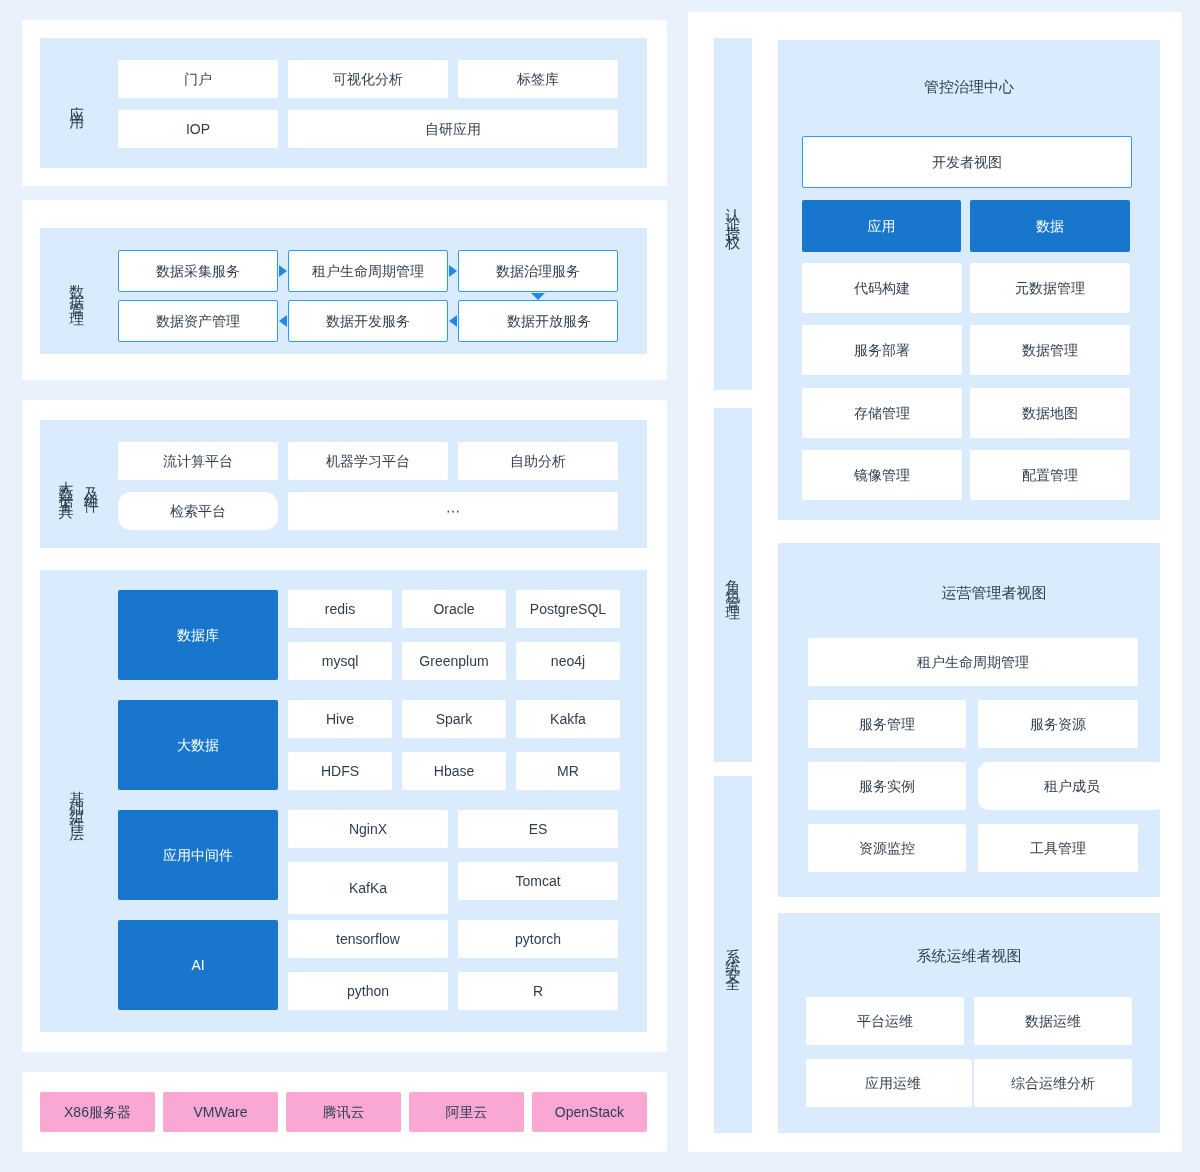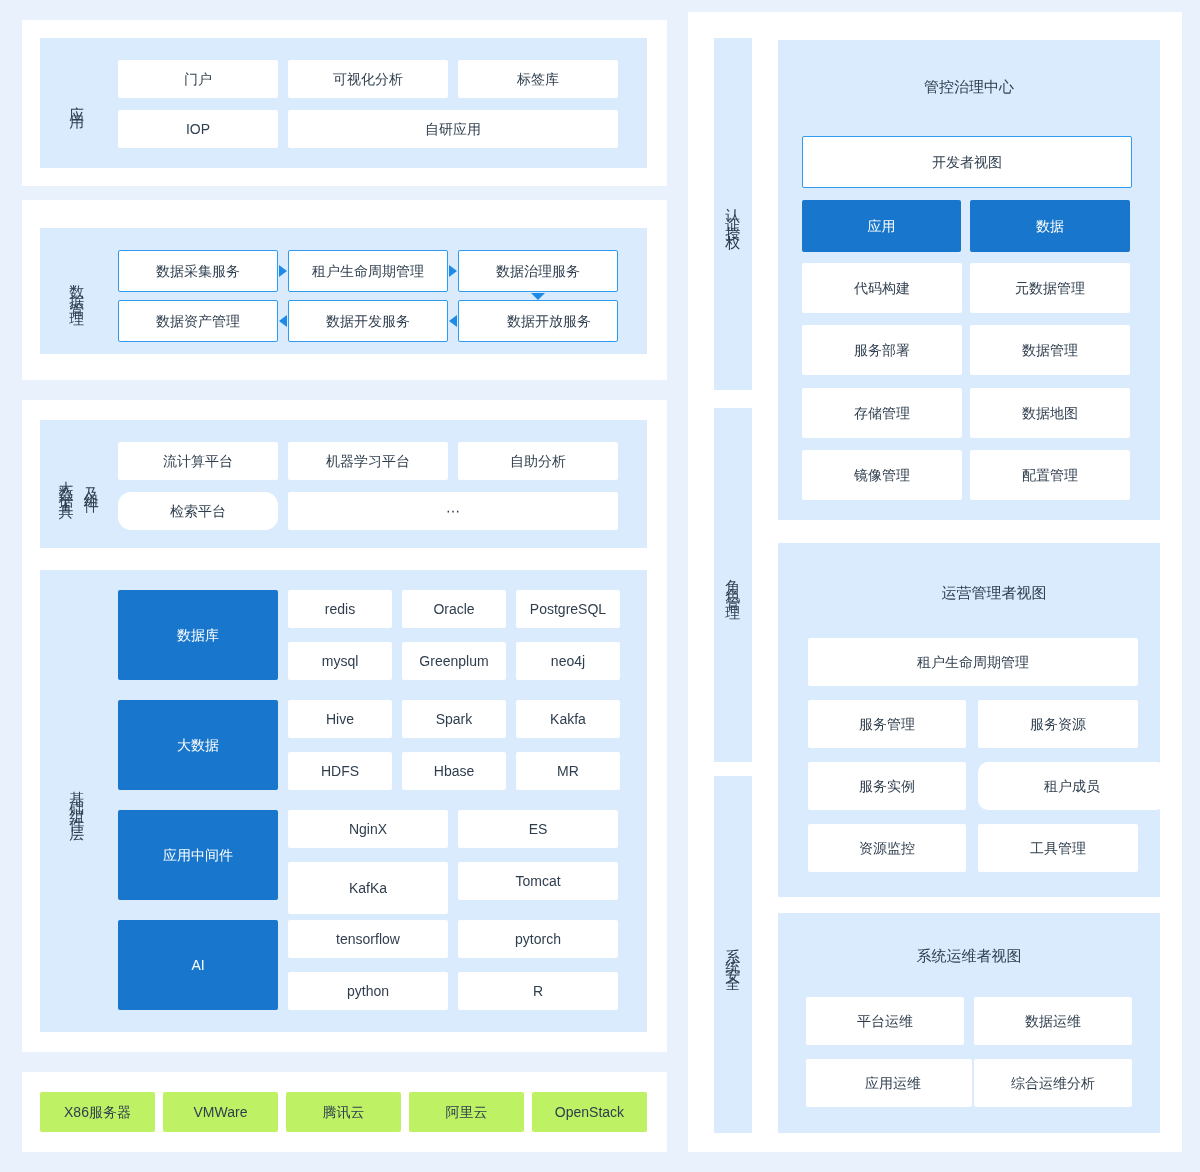--- a/index.html
+++ b/index.html
@@ -4,21 +4,21 @@
 <style>
   html,body{margin:0;padding:0;}
   .page{position:relative;width:1200px;height:1172px;background:#e9f2fc;
         font-family:"Liberation Sans",sans-serif;color:#2f3e4e;overflow:hidden;}
   .card{position:absolute;background:#ffffff;}
   .panel{position:absolute;background:#d9ebfc;}
   .box{position:absolute;display:flex;align-items:center;justify-content:center;
        font-size:14px;background:#ffffff;border-radius:2px;line-height:1;white-space:nowrap;}
   .bordered{border:1px solid #2e9af0;box-sizing:border-box;}
   .bluebox{background:#1877cc;color:#ffffff;}
-  .chip{background:#bef264;}
+  .chip{background:#f9a8d4;}
   .title{position:absolute;display:flex;align-items:center;justify-content:center;
          font-size:15px;line-height:1;}
   .vwrap{position:absolute;display:flex;align-items:center;justify-content:center;gap:8px;}
   .vtext{writing-mode:vertical-lr;text-orientation:upright;letter-spacing:9px;
          font-size:15px;line-height:1.15;}
   .arr{position:absolute;width:0;height:0;}
   .arr-r{border-left:8px solid #1e8ae8;border-top:6px solid transparent;border-bottom:6px solid transparent;}
   .arr-l{border-right:8px solid #1e8ae8;border-top:6px solid transparent;border-bottom:6px solid transparent;}
   .arr-d{border-top:7px solid #1e8ae8;border-left:7px solid transparent;border-right:7px solid transparent;}
 </style>

